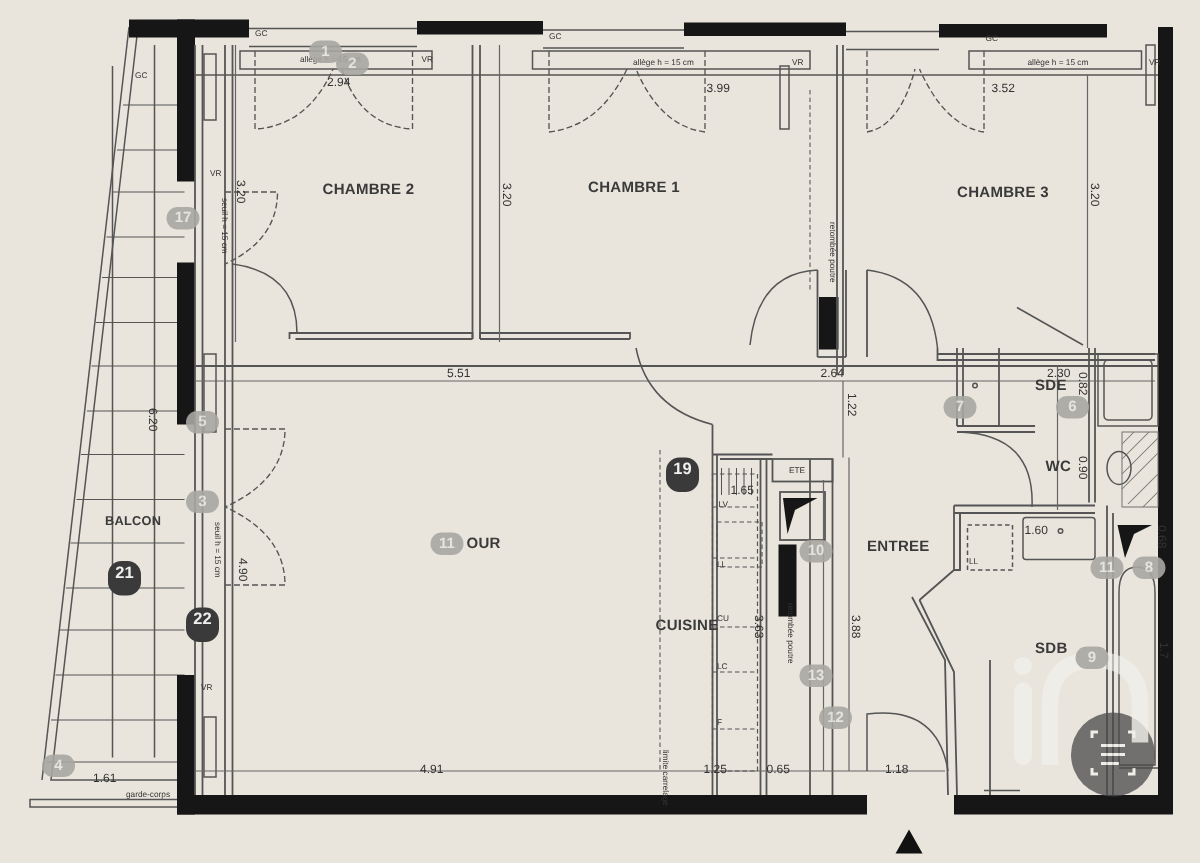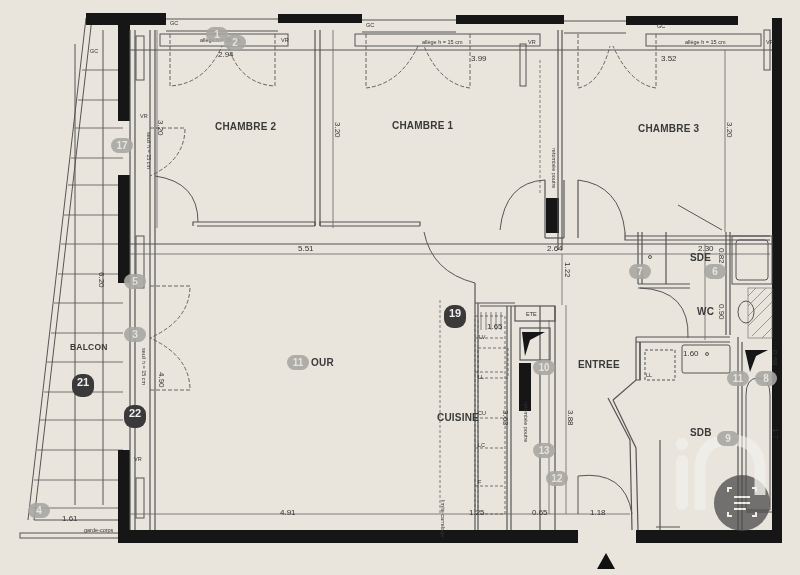--- a/index.html
+++ b/index.html
@@ -240,21 +240,21 @@
 <div class="lbl" style="left:70px; top:342px; font-size:8.5px;">BALCON</div>
 
 <div class="dim" style="left:218px; top:50px;">2.94</div>
 <div class="dim" style="left:431px; top:54px;padding-left:40px;">3.99</div>
 <div class="dim" style="left:661px; top:54px;">3.52</div>
 <div class="dim" style="left:298px; top:244px;">5.51</div>
 <div class="dim" style="left:547px; top:244px;">2.64</div>
 <div class="dim" style="left:698px; top:244px;">2.30</div>
 <div class="dim" style="left:280px; top:508px;">4.91</div>
 <div class="dim" style="left:469px; top:508px;">1.25</div>
-<div class="dim" style="left:532px; top:508px;">0.65</div>
+<div class="dim" style="left:511px; top:508px;">0.65</div>
 <div class="dim" style="left:590px; top:508px;">1.18</div>
 <div class="dim" style="left:62px; top:514px;">1.61</div>
 <div class="dim" style="left:683px; top:349px;">1.60</div>
 <div class="dim" style="left:487px; top:322px;">1.65</div>
 
 <div class="dimv" style="left:165px; top:120px;">3.20</div>
 <div class="dimv" style="left:342px; top:122px;">3.20</div>
 <div class="dimv" style="left:734px; top:122px;">3.20</div>
 <div class="dimv" style="left:572px; top:262px;">1.22</div>
 <div class="dimv" style="left:726px; top:248px;">0.82</div>

